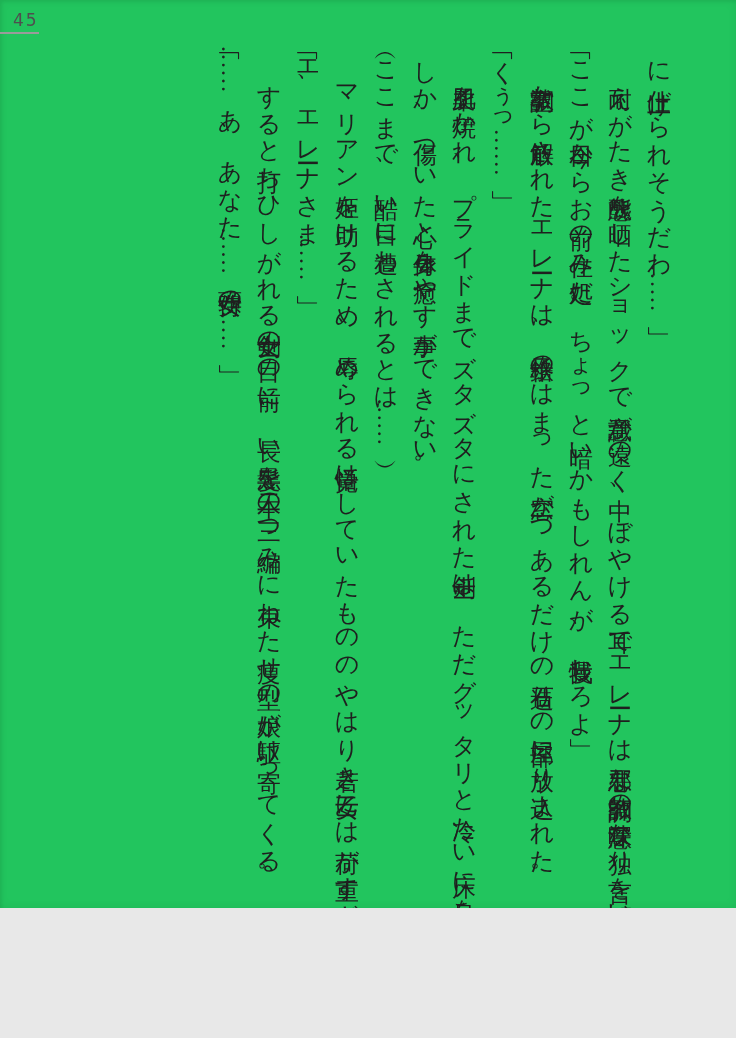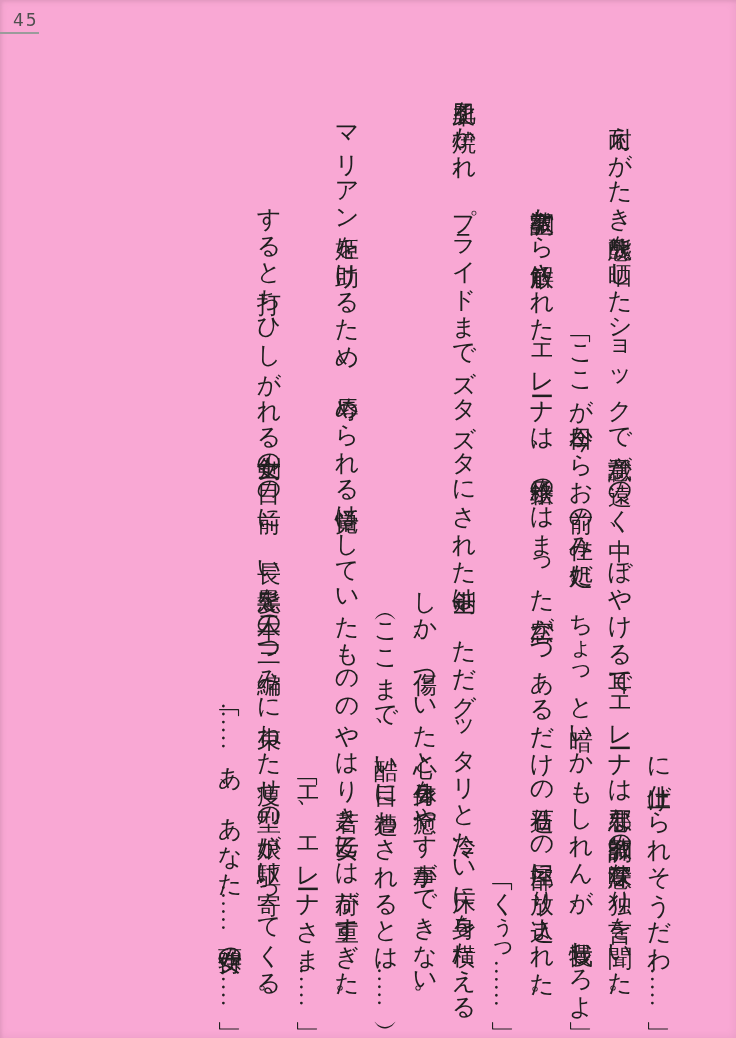--- a/index.html
+++ b/index.html
@@ -3,26 +3,25 @@
 <meta charset="utf-8">
 <style>
   html, body {
     margin: 0;
     padding: 0;
     background: #e8e8e8;
   }
   .page {
     position: relative;
     width: 736px;
-    height: 1038px;
-    background: #f9a8d4;
+    height: 908px;
+    background: #22c55e;
     overflow: hidden;
     box-shadow: inset 0 0 10px rgba(0,0,0,0.07), inset 2px 2px 3px rgba(0,0,0,0.05);
     font-family: "Liberation Serif", "DejaVu Serif", serif;
-    text-align: right;
   }
   .pagenum {
     position: absolute;
     top: 10px;
     left: 13px;
     font-size: 17px;
     letter-spacing: 2px;
     color: #4f4f4f;
     font-family: "DejaVu Sans", "Liberation Sans", sans-serif;
   }

